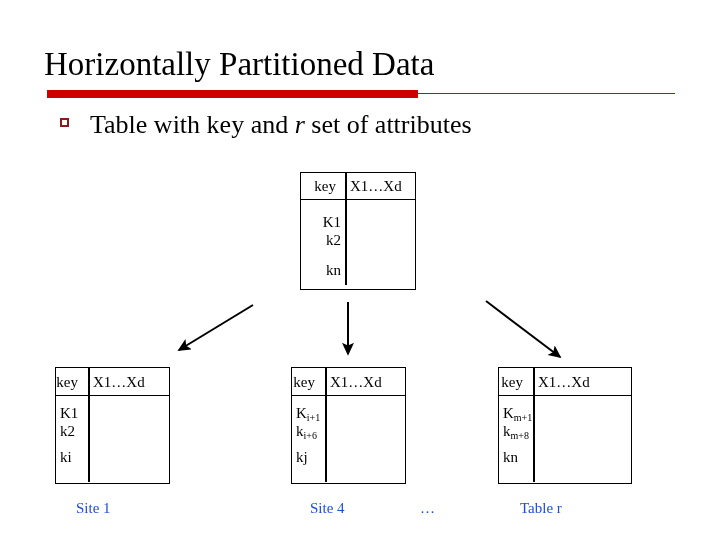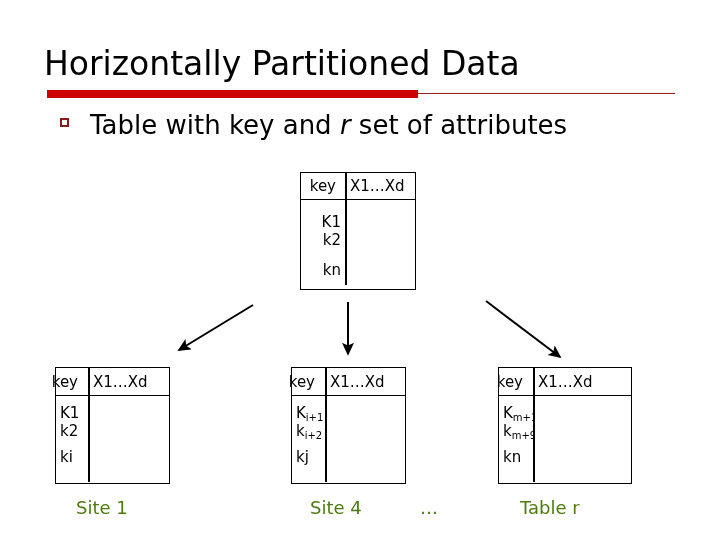--- a/index.html
+++ b/index.html
@@ -12,21 +12,21 @@
     height: 540px;
     position: relative;
     overflow: hidden;
     font-family: "DejaVu Sans", sans-serif;
     color: #000000;
   }
 
   .slide {
     position: absolute;
     left: 0; top: 0;
-    width: 720px; height: 540px;
+    width: 720px; height: 540px; font-family: Liberation Serif, serif;
   }
 
   
   .slide-title {
     position: absolute;
     left: 44px;
     top: 44px;
     width: 640px;
     font-size: 33px;
     line-height: 40px;
@@ -195,24 +195,24 @@
   .arrows {
     position: absolute;
     left: 0; top: 0;
     width: 720px; height: 540px;
     pointer-events: none;
   }
 
   
   .caption {
     position: absolute;
-    font-size: 18px;
+    font-size: 15px;
     line-height: 20px;
     white-space: nowrap;
-    color: #4d7c0f;
+    color: #1d4ed8;
   }
   #cap-site1 { left: 76px;  top: 498px; }
   #cap-site2 { left: 310px; top: 498px; }
   #cap-ellip { left: 420px; top: 498px; }
   #cap-siter { left: 520px; top: 498px; }
 </style>
 </head>
 <body>
 
 <div class="slide">
@@ -266,37 +266,37 @@
 
   <div class="tbl tbl-site" id="tbl-site2">
     <div class="hdr"></div>
     <div class="hdr-key">key</div>
     <div class="hdr-attrs">X1…Xd</div>
     <div class="vdiv"></div>
     <div class="keycell k-a">
       <span>K</span><sub>i+1</sub>
     </div>
     <div class="keycell k-b">
-      <span>k</span><sub>i+2</sub>
+      <span>k</span><sub>i+6</sub>
     </div>
     <div class="keycell k-c">
       <span>kj</span><sub></sub>
     </div>
   </div>
 
   <div class="tbl tbl-site" id="tbl-siter">
     <div class="hdr"></div>
     <div class="hdr-key">key</div>
     <div class="hdr-attrs">X1…Xd</div>
     <div class="vdiv"></div>
     <div class="keycell k-a">
       <span>K</span><sub>m+1</sub>
     </div>
     <div class="keycell k-b">
-      <span>k</span><sub>m+9</sub>
+      <span>k</span><sub>m+8</sub>
     </div>
     <div class="keycell k-c">
       <span>kn</span><sub></sub>
     </div>
   </div>
 
   <div class="caption" id="cap-site1">Site 1</div>
   <div class="caption" id="cap-site2">Site 4</div>
   <div class="caption" id="cap-ellip">…</div>
   <div class="caption" id="cap-siter">Table r</div>

